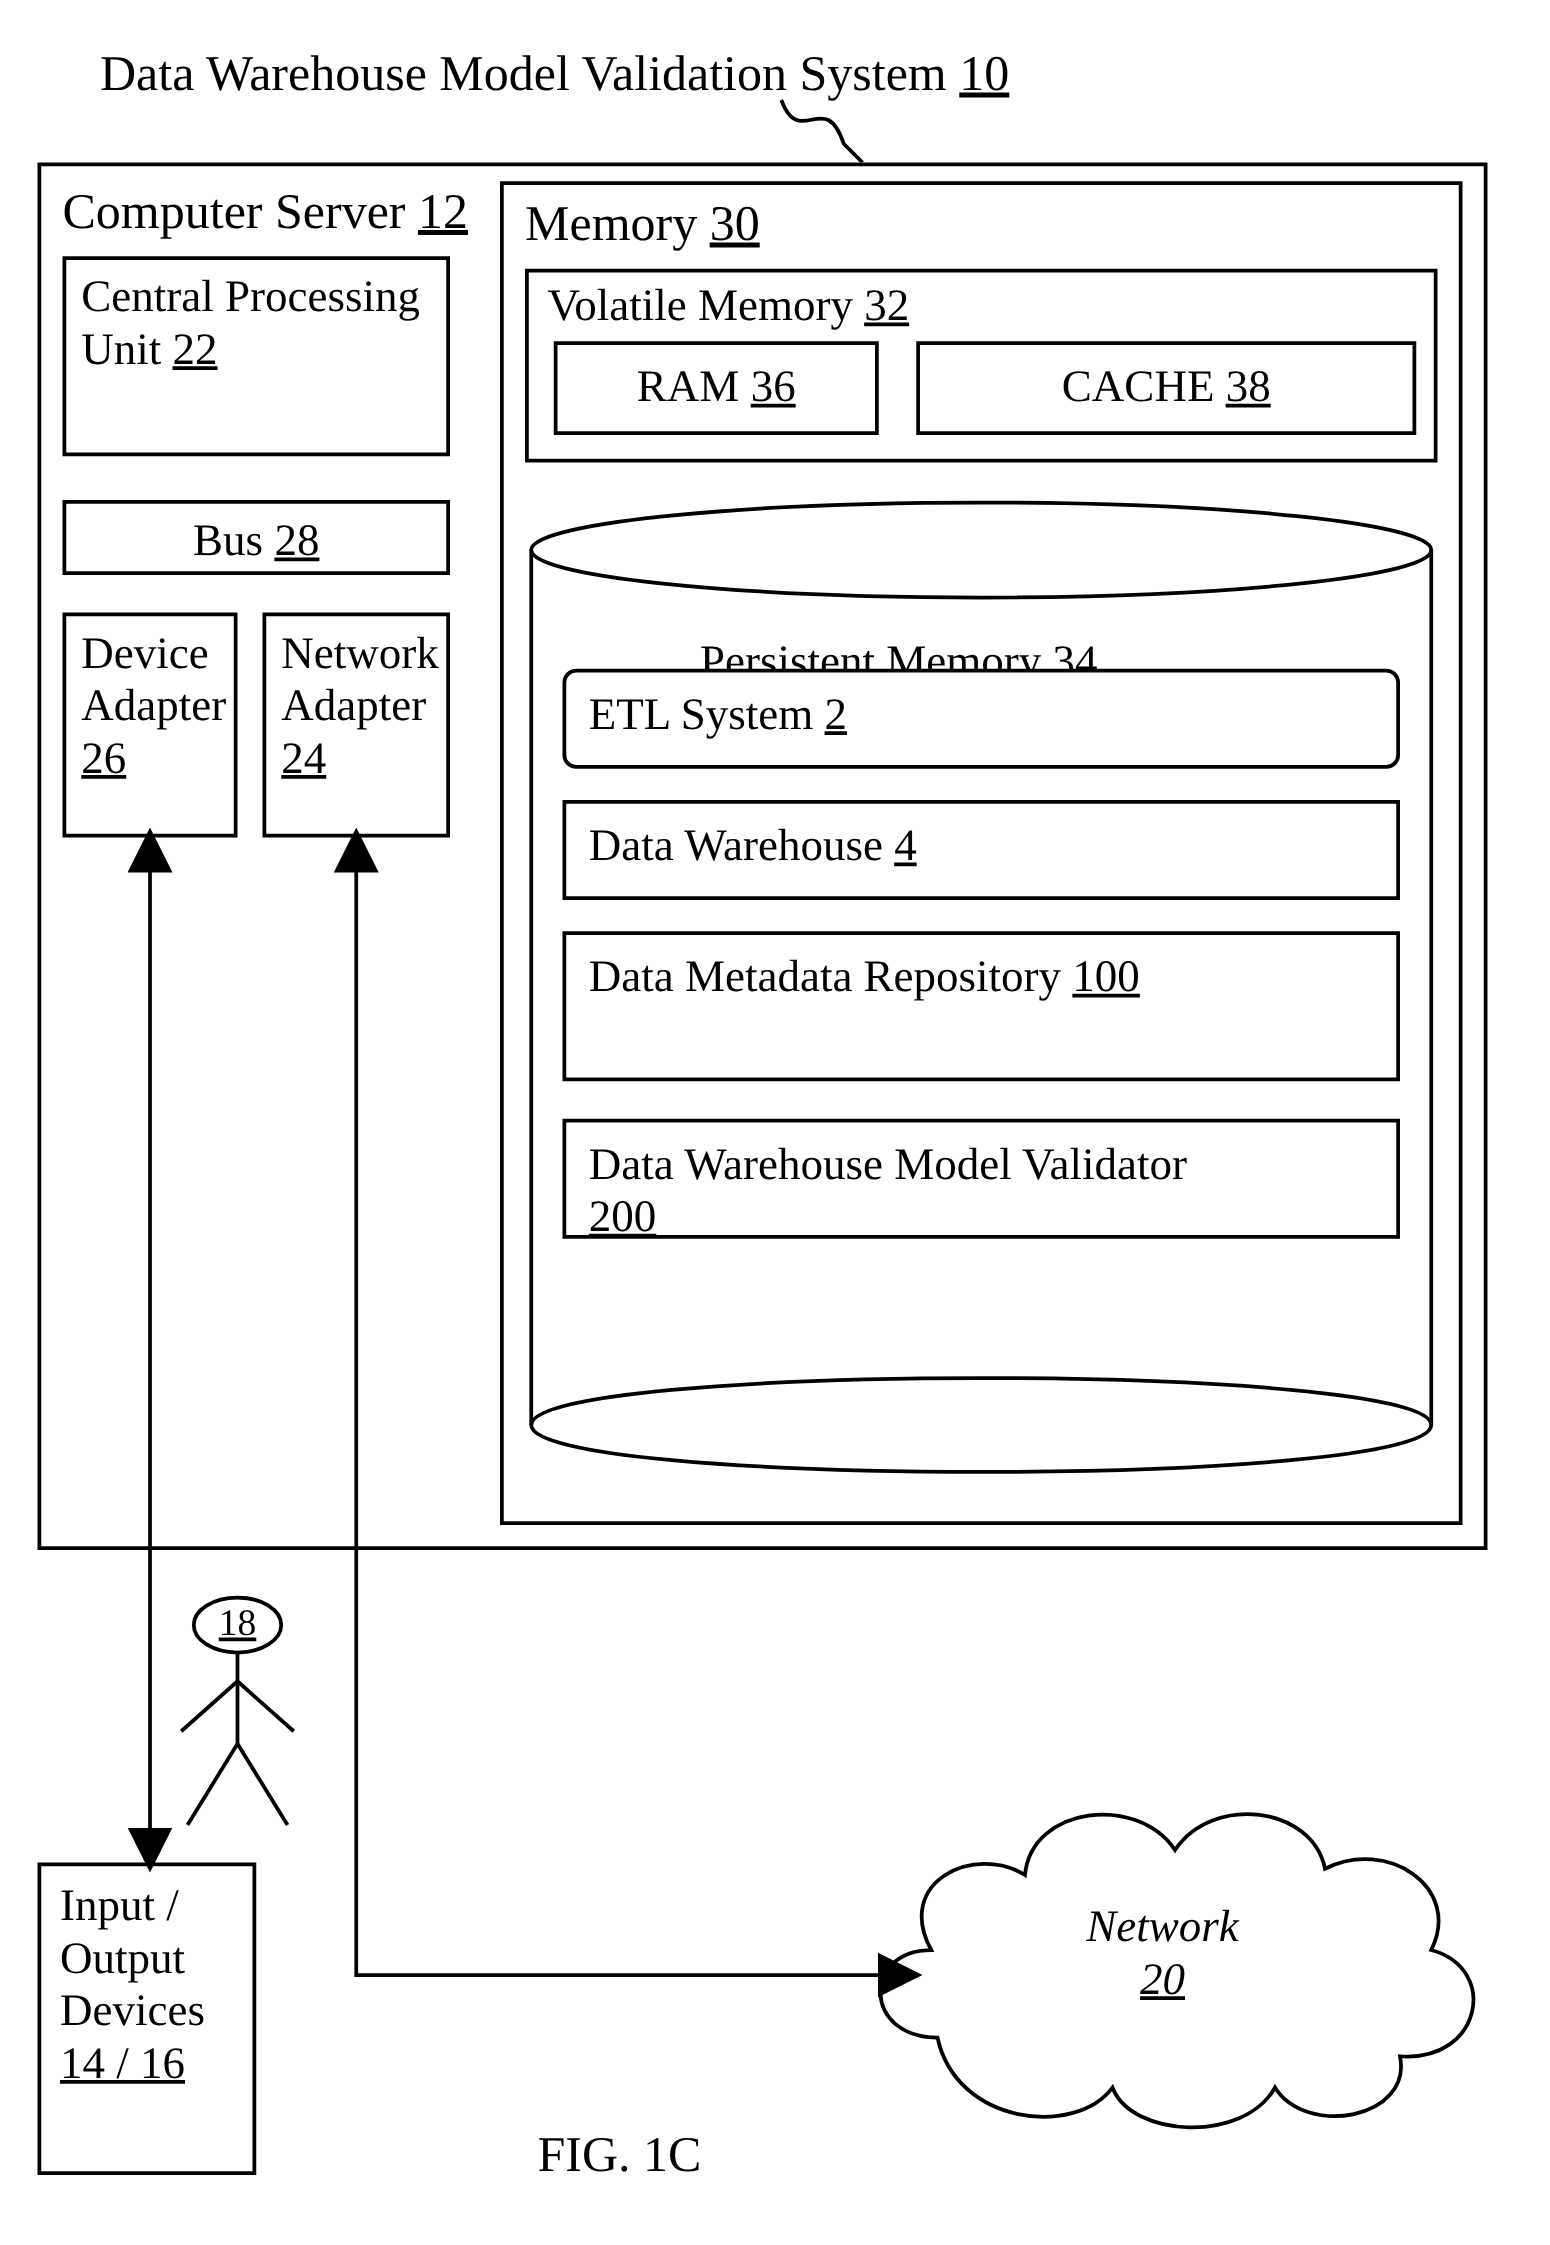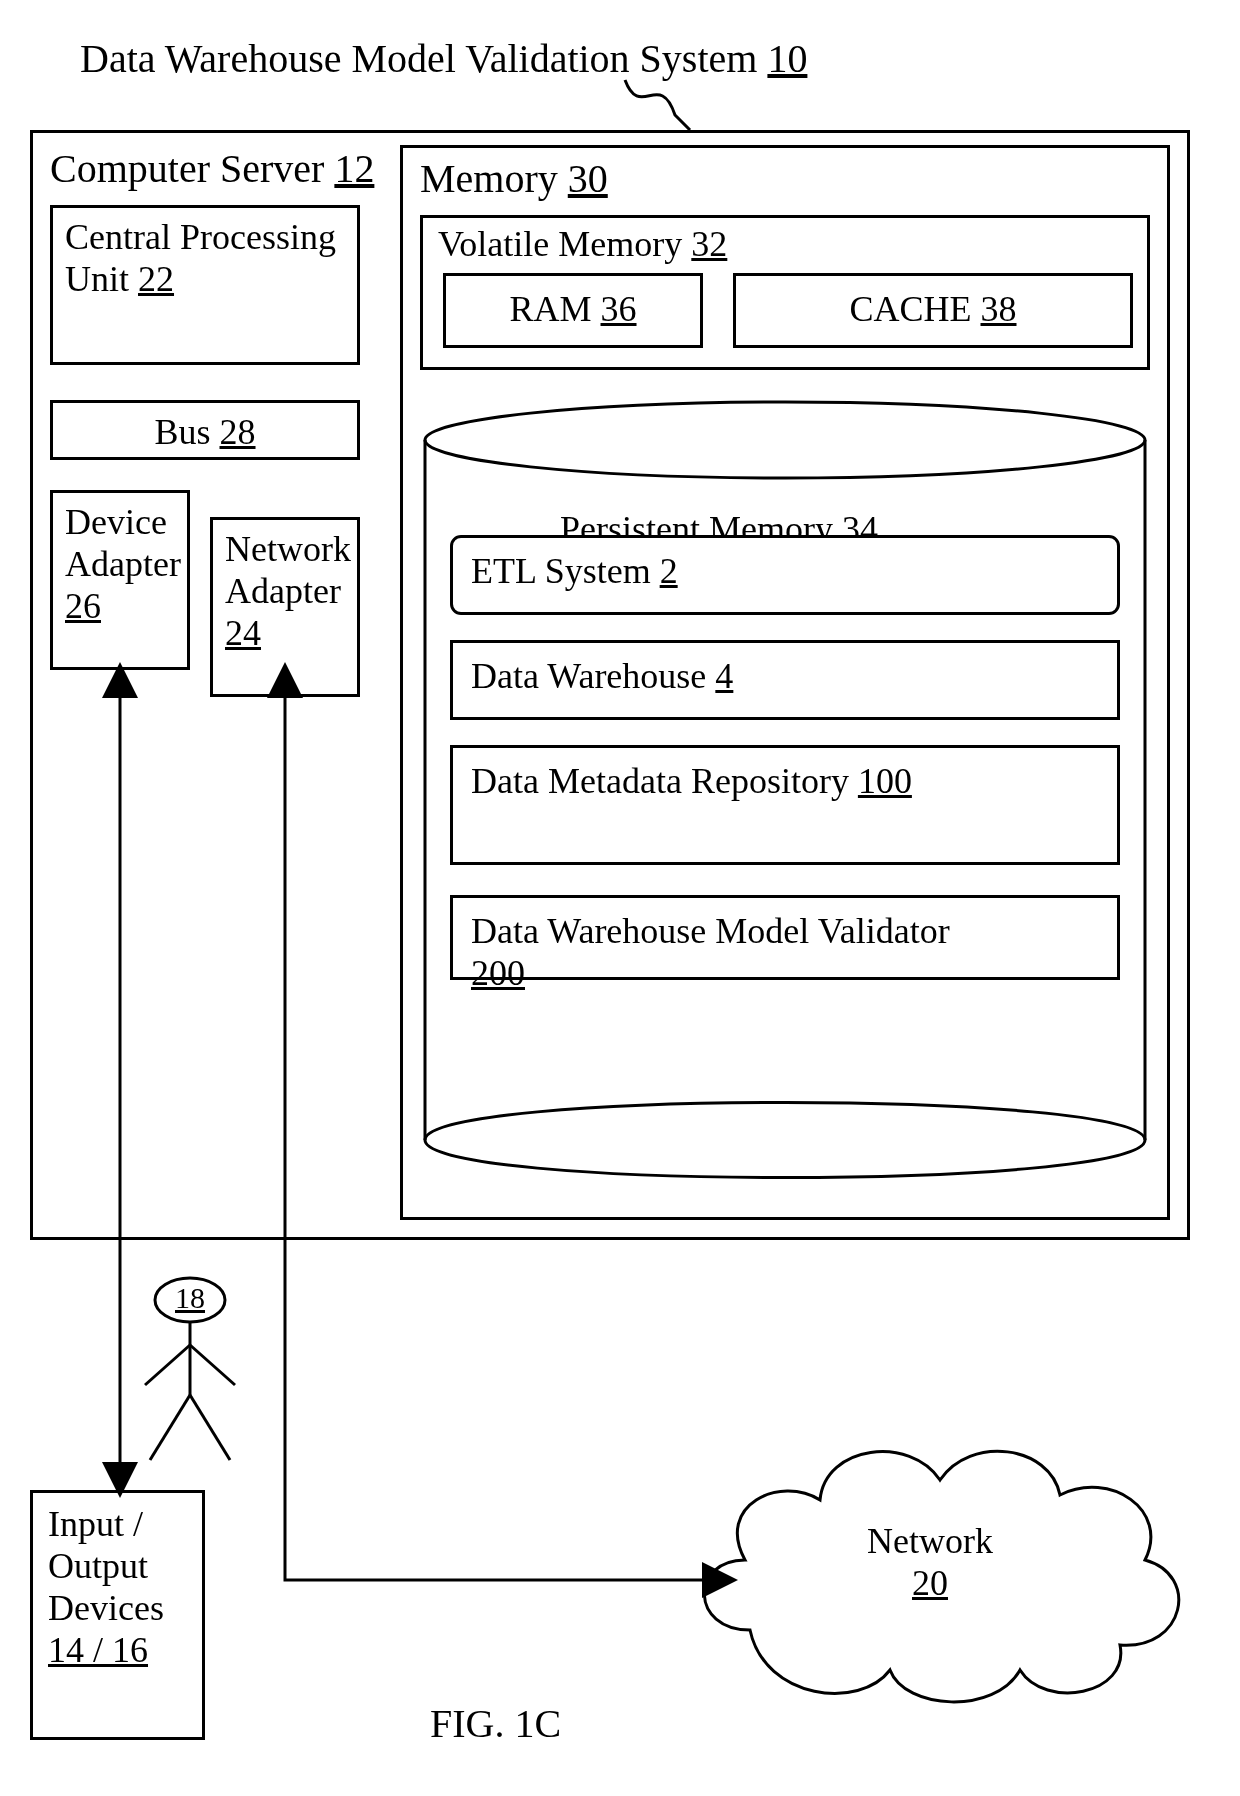--- a/index.html
+++ b/index.html
@@ -52,21 +52,21 @@
 
   
   .cpu { left: 50px; top: 205px; width: 310px; height: 160px; }
 
   
   .bus { left: 50px; top: 400px; width: 310px; height: 60px; text-align: center; }
 
   
   .devadapter { left: 50px; top: 490px; width: 140px; height: 180px; }
   
-  .netadapter { left: 210px; top: 490px; width: 150px; height: 180px; margin-top: 27px; }
+  .netadapter { left: 210px; top: 490px; width: 150px; height: 180px; }
 
   
   .memory-outer { left: 400px; top: 145px; width: 770px; height: 1075px; }
   .memory-label { left: 420px; top: 155px; font-size: 40px; }
 
   
   .volatile { left: 420px; top: 215px; width: 730px; height: 155px; }
   .volatile-label { position: absolute; left: 15px; top: 5px; font-size: 36px; }
   .ram { position: absolute; left: 20px; top: 55px; width: 260px; height: 75px; border: 3px solid #000; text-align: center; padding-top: 12px; font-size: 36px; }
   .cache { position: absolute; left: 310px; top: 55px; width: 400px; height: 75px; border: 3px solid #000; text-align: center; padding-top: 12px; font-size: 36px; }
@@ -85,21 +85,21 @@
     position: absolute;
     border: 3px solid #000;
     background: #fff;
     padding: 12px 18px;
     font-size: 36px;
     width: 670px;
   }
   .etl { left: 450px; top: 535px; height: 80px; border-radius: 11px; }
   .dw  { left: 450px; top: 640px; height: 80px; }
   .meta{ left: 450px; top: 745px; height: 120px; }
-  .dwmv{ left: 450px; top: 895px; height: 85px; }
+  .dwmv{ left: 450px; top: 895px; height: 96px; }
 
   
   .stick {
     position: absolute;
     left: 130px;
     top: 1275px;
     width: 120px;
     height: 200px;
   }
 
@@ -107,21 +107,21 @@
   .iobox { left: 30px; top: 1490px; width: 175px; height: 250px; border: 3px solid #000; position: absolute; padding: 10px 15px; font-size: 36px; background: #fff; }
 
   
   .cloud {
     position: absolute;
     left: 660px;
     top: 1400px;
     width: 530px;
     height: 320px;
   }
-  .cloud-label { position: absolute; left: 830px; top: 1520px; font-size: 36px; text-align: center; width: 200px; }
+  .cloud-label { position: absolute; left: 830px; top: 1520px; font-size: 36px; text-align: center; width: 200px; font-style: italic; }
 
   
   .figlabel { position: absolute; left: 430px; top: 1700px; font-size: 40px; }
 
   
   .arrow-svg { position: absolute; overflow: visible; }
 </style>
 </head>
 <body>
 

